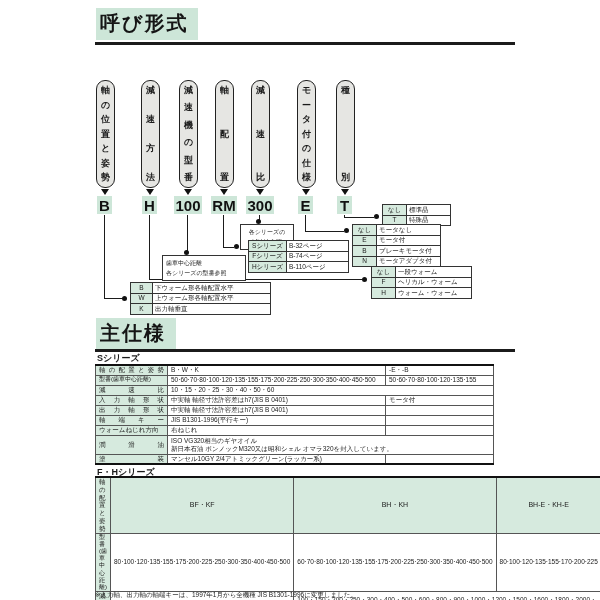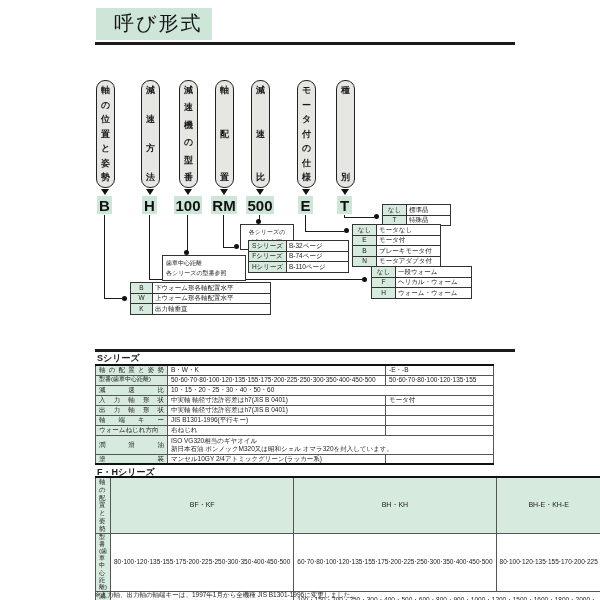--- a/index.html
+++ b/index.html
@@ -1,20 +1,20 @@
 <!DOCTYPE html>
 <html><head>
 <meta charset="utf-8">
 <style>
   html,body{margin:0;padding:0;background:#ffffff;}
   .page{position:relative;width:600px;height:600px;background:#ffffff;overflow:hidden;
         font-family:"Liberation Sans","DejaVu Sans",sans-serif;color:#1a1a1a;}
   .abs{position:absolute;}
   .sec-title{position:absolute;display:inline-block;background:#cde6d8;color:#151515;
-             font-size:20px;font-weight:normal;padding:2px 10px 3px 18px;letter-spacing:2px;}
+             font-size:20px;font-weight:bold;padding:2px 10px 3px 4px;letter-spacing:2px;}
   .rule{position:absolute;height:3px;background:#1b1b1b;}
   .badge{position:absolute;background:#2ca37b;color:#ffffff;font-size:10px;font-weight:bold;
          padding:2px 10px;border-radius:9px;letter-spacing:1px;}
   .pill{position:absolute;top:80px;width:19px;height:108px;background:#e6e6e3;border:1px solid #222;
         border-radius:9px;display:flex;align-items:center;justify-content:center;
         padding:5px 0;box-sizing:border-box;}
   .vpill{display:flex;flex-direction:column;justify-content:space-between;align-items:center;
          height:100%;font-size:9px;font-weight:bold;line-height:1;}
   .tri{position:absolute;top:189px;width:0;height:0;border-left:4px solid transparent;
        border-right:4px solid transparent;border-top:6px solid #111;}
@@ -114,21 +114,21 @@
   <div class="tri" style="left:184px;"></div>
   <div class="tri" style="left:220px;"></div>
   <div class="tri" style="left:256px;"></div>
   <div class="tri" style="left:302px;"></div>
   <div class="tri" style="left:341px;"></div>
 
   <div class="code" style="left:97px;width:15px;">B</div>
   <div class="code" style="left:142px;width:15px;">H</div>
   <div class="code" style="left:174px;width:28px;">100</div>
   <div class="code" style="left:211px;width:26px;">RM</div>
-  <div class="code" style="left:246px;width:28px;">500</div>
+  <div class="code" style="left:246px;width:28px;">300</div>
   <div class="code" style="left:298px;width:15px;">E</div>
   <div class="code" style="left:337px;width:15px;">T</div>
 
   <div class="vline" style="left:104px;top:215px;height:83px;"></div>
   <div class="hline" style="left:104px;top:298px;width:18px;"></div>
   <div class="dot" style="left:122px;top:296px;"></div>
 
   <div class="vline" style="left:149px;top:215px;height:64px;"></div>
   <div class="hline" style="left:149px;top:279px;width:213px;"></div>
   <div class="dot" style="left:362px;top:277px;"></div>
@@ -268,20 +268,21 @@
         <td>上ウォーム形各軸配置水平</td>
       </tr>
       <tr>
         <td class="k">K</td>
         <td>出力軸垂直</td>
       </tr>
     </tbody>
       </table>
   </div>
 
+  <h2 class="sec-title" style="left:96px;top:318px;margin:0;">主仕様</h2>
   <div class="rule" style="left:95px;top:349px;width:420px;"></div>
 
   <div class="slabel" style="left:97px;top:352px;">Sシリーズ</div>
 
   <div class="abs" style="left:95px;top:364px;">
     <table class="spec">
       <colgroup>
           <col style="width:72px">
           <col style="width:218px">
           <col style="width:108px">

